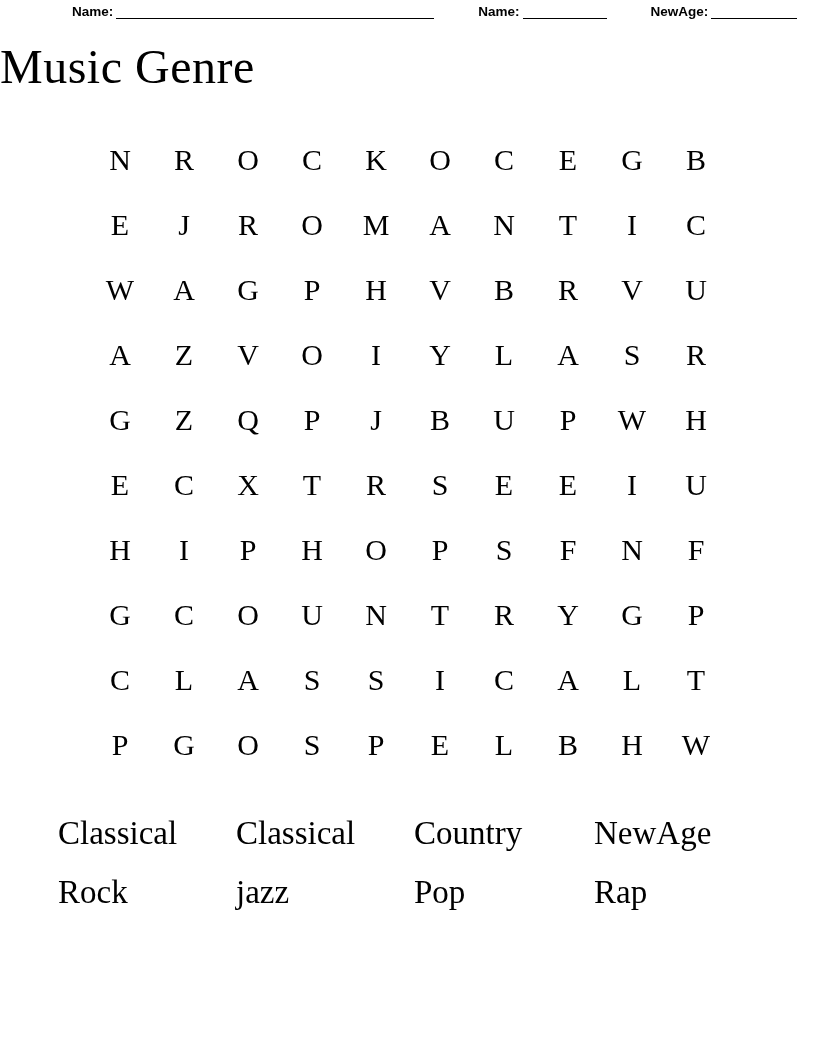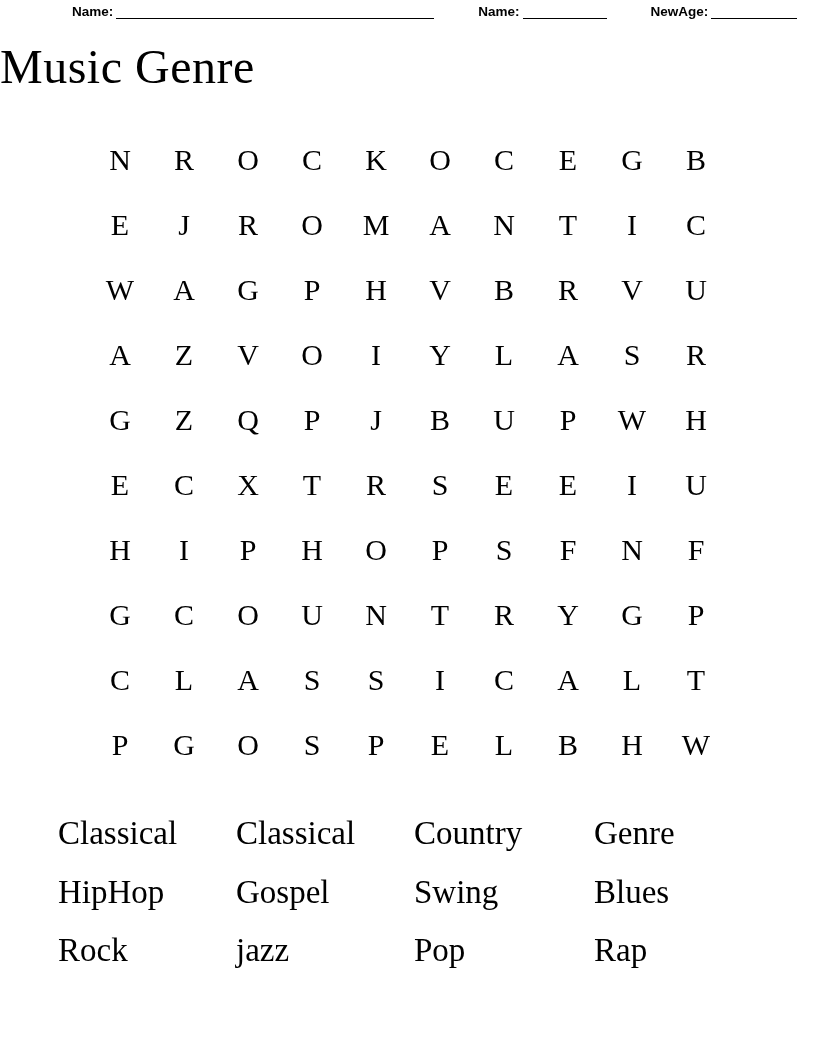--- a/index.html
+++ b/index.html
@@ -237,27 +237,21 @@
     </tr>
   </tbody>
 </table>
 
 <table class="wordlist">
   <tbody>
     <tr>
       <td class="col-1">Classical</td>
       <td class="col-2">Classical</td>
       <td class="col-3">Country</td>
-      <td class="col-4">Genre</td>
-    </tr>
-    <tr>
-      <td class="col-1">HipHop</td>
-      <td class="col-2">Gospel</td>
-      <td class="col-3">Swing</td>
-      <td class="col-4">Blues</td>
+      <td class="col-4">NewAge</td>
     </tr>
     <tr>
       <td class="col-1">Rock</td>
       <td class="col-2">jazz</td>
       <td class="col-3">Pop</td>
       <td class="col-4">Rap</td>
     </tr>
   </tbody>
 </table>
 

